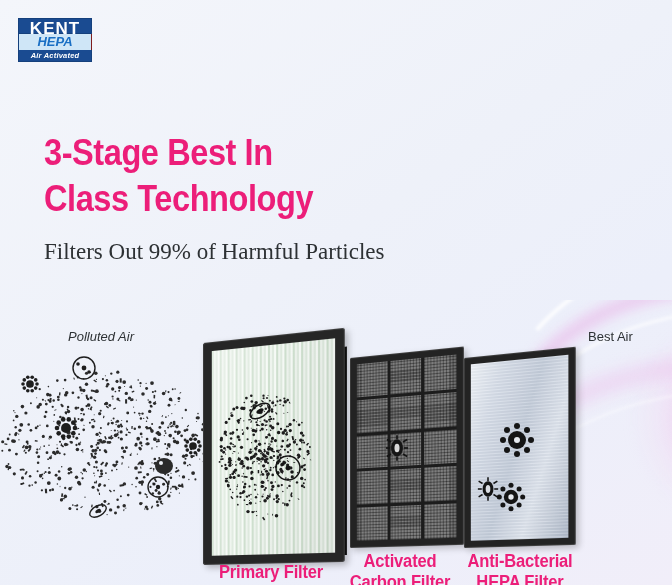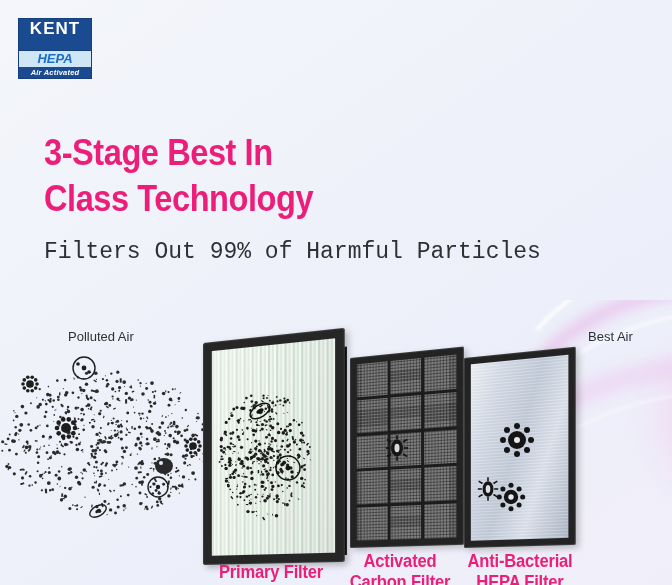--- a/index.html
+++ b/index.html
@@ -27,47 +27,47 @@
   .cleanair .band.b2{right:-250px;top:10px;width:470px;height:360px;border-width:3px;transform:rotate(-4deg);opacity:.8;}
   .cleanair .band.b3{right:-300px;top:90px;width:540px;height:390px;border-width:2px;transform:rotate(2deg);opacity:.65;}
   .cleanair .band.p1{right:-200px;top:-16px;width:400px;height:320px;border-width:10px;border-top-color:rgba(231,140,219,.5);filter:blur(7px);transform:rotate(-7deg);}
   .cleanair .band.p2{right:-260px;top:60px;width:500px;height:380px;border-width:12px;border-top-color:rgba(233,155,224,.42);filter:blur(9px);transform:rotate(-2deg);}
 
   
   .logo{position:absolute;left:18px;top:18px;width:74px;}
   .logo .row{display:block;text-align:center;}
   .logo .kent{
     background:#1a4b91;color:#ffffff;font-weight:bold;font-size:17px;letter-spacing:1px;
-    line-height:20px;height:33px;border:1px solid #15407c;box-sizing:border-box;
+    line-height:20px;height:16px;border:1px solid #15407c;box-sizing:border-box;
   }
   .logo .hepa{
     background:#cfe6f7;color:#1a6fc4;font-style:italic;font-weight:bold;font-size:13px;
     line-height:16px;height:16px;border-left:1px solid #15407c;border-right:1px solid #7f1d1d;box-sizing:border-box;
   }
   .logo .ap{
     background:#1a4b91;color:#ffffff;font-style:italic;font-weight:bold;font-size:7.5px;
     line-height:12px;height:12px;border:1px solid #15407c;border-top:none;box-sizing:border-box;letter-spacing:.2px;
   }
 
   
   .headline{
     position:absolute;left:44px;top:130px;width:420px;
     color:#ec1e79;font-weight:bold;font-size:37px;line-height:46px;
     letter-spacing:-.5px;font-family:"Liberation Sans", sans-serif;
     transform:scaleX(.88);transform-origin:left center;white-space:pre-line;
   }
   .subhead{
     position:absolute;left:44px;top:238px;width:520px;
     color:#2d3134;font-size:23px;line-height:28px;
-    font-family:Liberation Mono, monospace;
+    font-family:Liberation Serif, serif;
   }
 
   
   .airlabel{position:absolute;font-size:13px;color:#2e3235;}
-  .airlabel.polluted{left:68px;top:329px;}
+  .airlabel.polluted{left:68px;top:329px;font-style:italic;}
   .airlabel.clean{left:588px;top:329px;}
 
   
   .cloud{position:absolute;left:-12px;top:348px;width:230px;height:185px;}
   .cloud svg{width:100%;height:100%;display:block;}
 
   
   .filter{position:absolute;}
 
   

